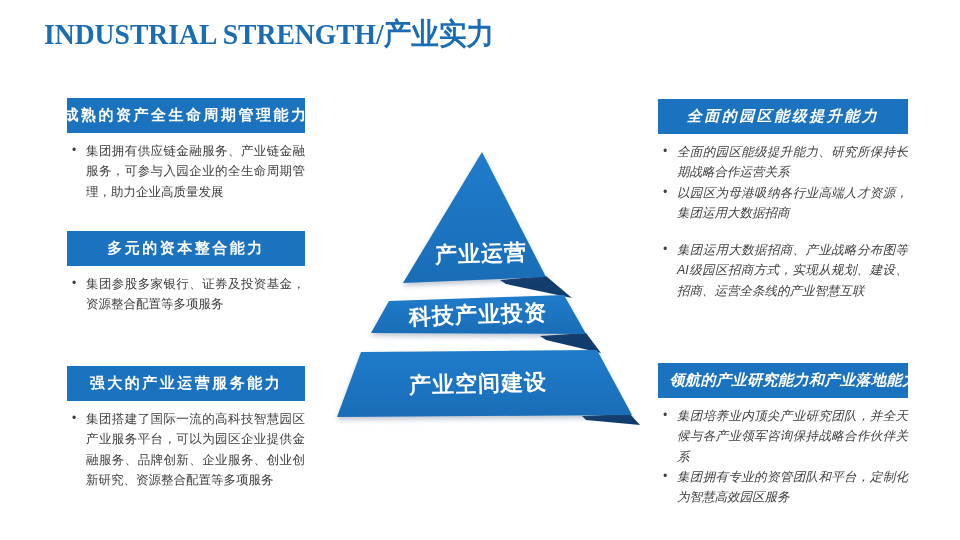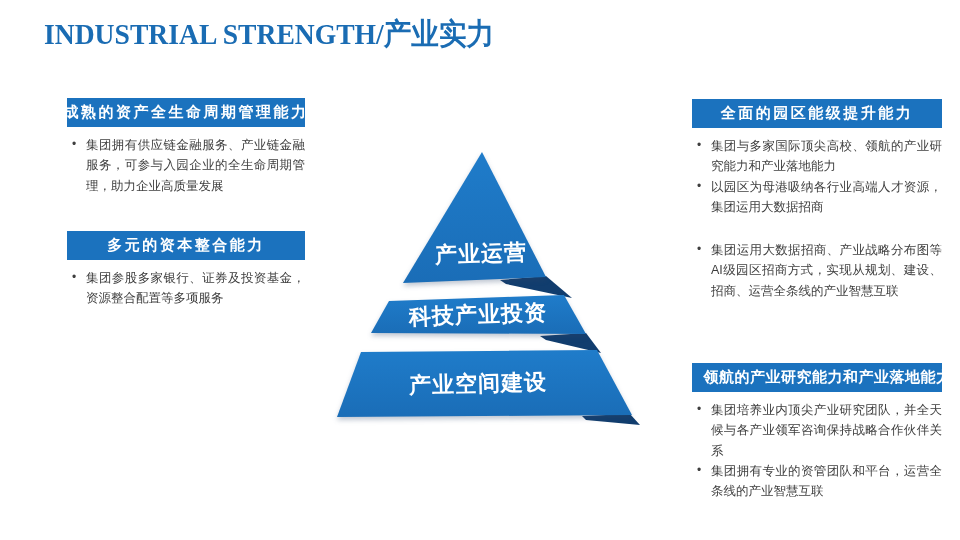--- a/index.html
+++ b/index.html
@@ -25,23 +25,23 @@
     color: #1A6CB3;
     letter-spacing: 0px;
     white-space: nowrap;
     transform: scaleX(0.92);
     transform-origin: left top;
   }
   .cap-box {
     position: absolute;
   }
   .cap-box.left  { left: 55px;  width: 250px; }
-  .cap-box.right { left: 680px; width: 262px; }
+  .cap-box.right { left: 646px; width: 262px; font-style: italic; }
   .box-hdr {
-    height: 29px;
+    height: 35px;
     background: #1B72BE;
     color: #ffffff;
     display: flex;
     align-items: center;
     justify-content: center;
     font-family: "Liberation Serif", "DejaVu Serif", serif;
     font-weight: bold;
     font-size: 15px;
     letter-spacing: 2.5px;
     white-space: nowrap;
@@ -102,40 +102,46 @@
     </ul>
   </div>
 
   <div class="cap-box left" style="top:231px">
     <div class="box-hdr">多元的资本整合能力</div>
     <ul class="box-body">
       <li>集团参股多家银行、证券及投资基金，资源整合配置等多项服务</li>
     </ul>
   </div>
 
+  <div class="cap-box left" style="top:366px">
+    <div class="box-hdr">强大的产业运营服务能力</div>
+    <ul class="box-body">
+      <li>集团搭建了国际一流的高科技智慧园区产业服务平台，可以为园区企业提供金融服务、品牌创新、企业服务、创业创新研究、资源整合配置等多项服务</li>
+    </ul>
+  </div>
 
   <div class="cap-box right" style="top:99px">
     <div class="box-hdr">全面的园区能级提升能力</div>
     <ul class="box-body">
-      <li>集团与多家国际顶尖高校、领航的产业研究能力和产业落地能力</li>
+      <li>全面的园区能级提升能力、研究所保持长期战略合作运营关系</li>
       <li>以园区为母港吸纳各行业高端人才资源，集团运用大数据招商</li>
     </ul>
   </div>
 
   <div class="cap-box right" style="top:232px">
     <ul class="box-body">
       <li>集团运用大数据招商、产业战略分布图等AI级园区招商方式，实现从规划、建设、招商、运营全条线的产业智慧互联</li>
     </ul>
   </div>
 
   <div class="cap-box right" style="top:363px">
     <div class="box-hdr hdr-tight">领航的产业研究能力和产业落地能力</div>
     <ul class="box-body">
       <li>集团培养业内顶尖产业研究团队，并全天候与各产业领军咨询保持战略合作伙伴关系</li>
-      <li>集团拥有专业的资管团队和平台，运营全条线的产业智慧互联</li>
+      <li>集团拥有专业的资管团队和平台，定制化为智慧高效园区服务</li>
     </ul>
   </div>
 
   <svg class="pyramid-svg" viewBox="0 0 320 290">
     <defs>
       <linearGradient id="tierGrad" x1="0" y1="0" x2="0" y2="1">
         <stop offset="0" stop-color="#1F7CCA"></stop>
         <stop offset="1" stop-color="#1A6DB7"></stop>
       </linearGradient>
     </defs>

